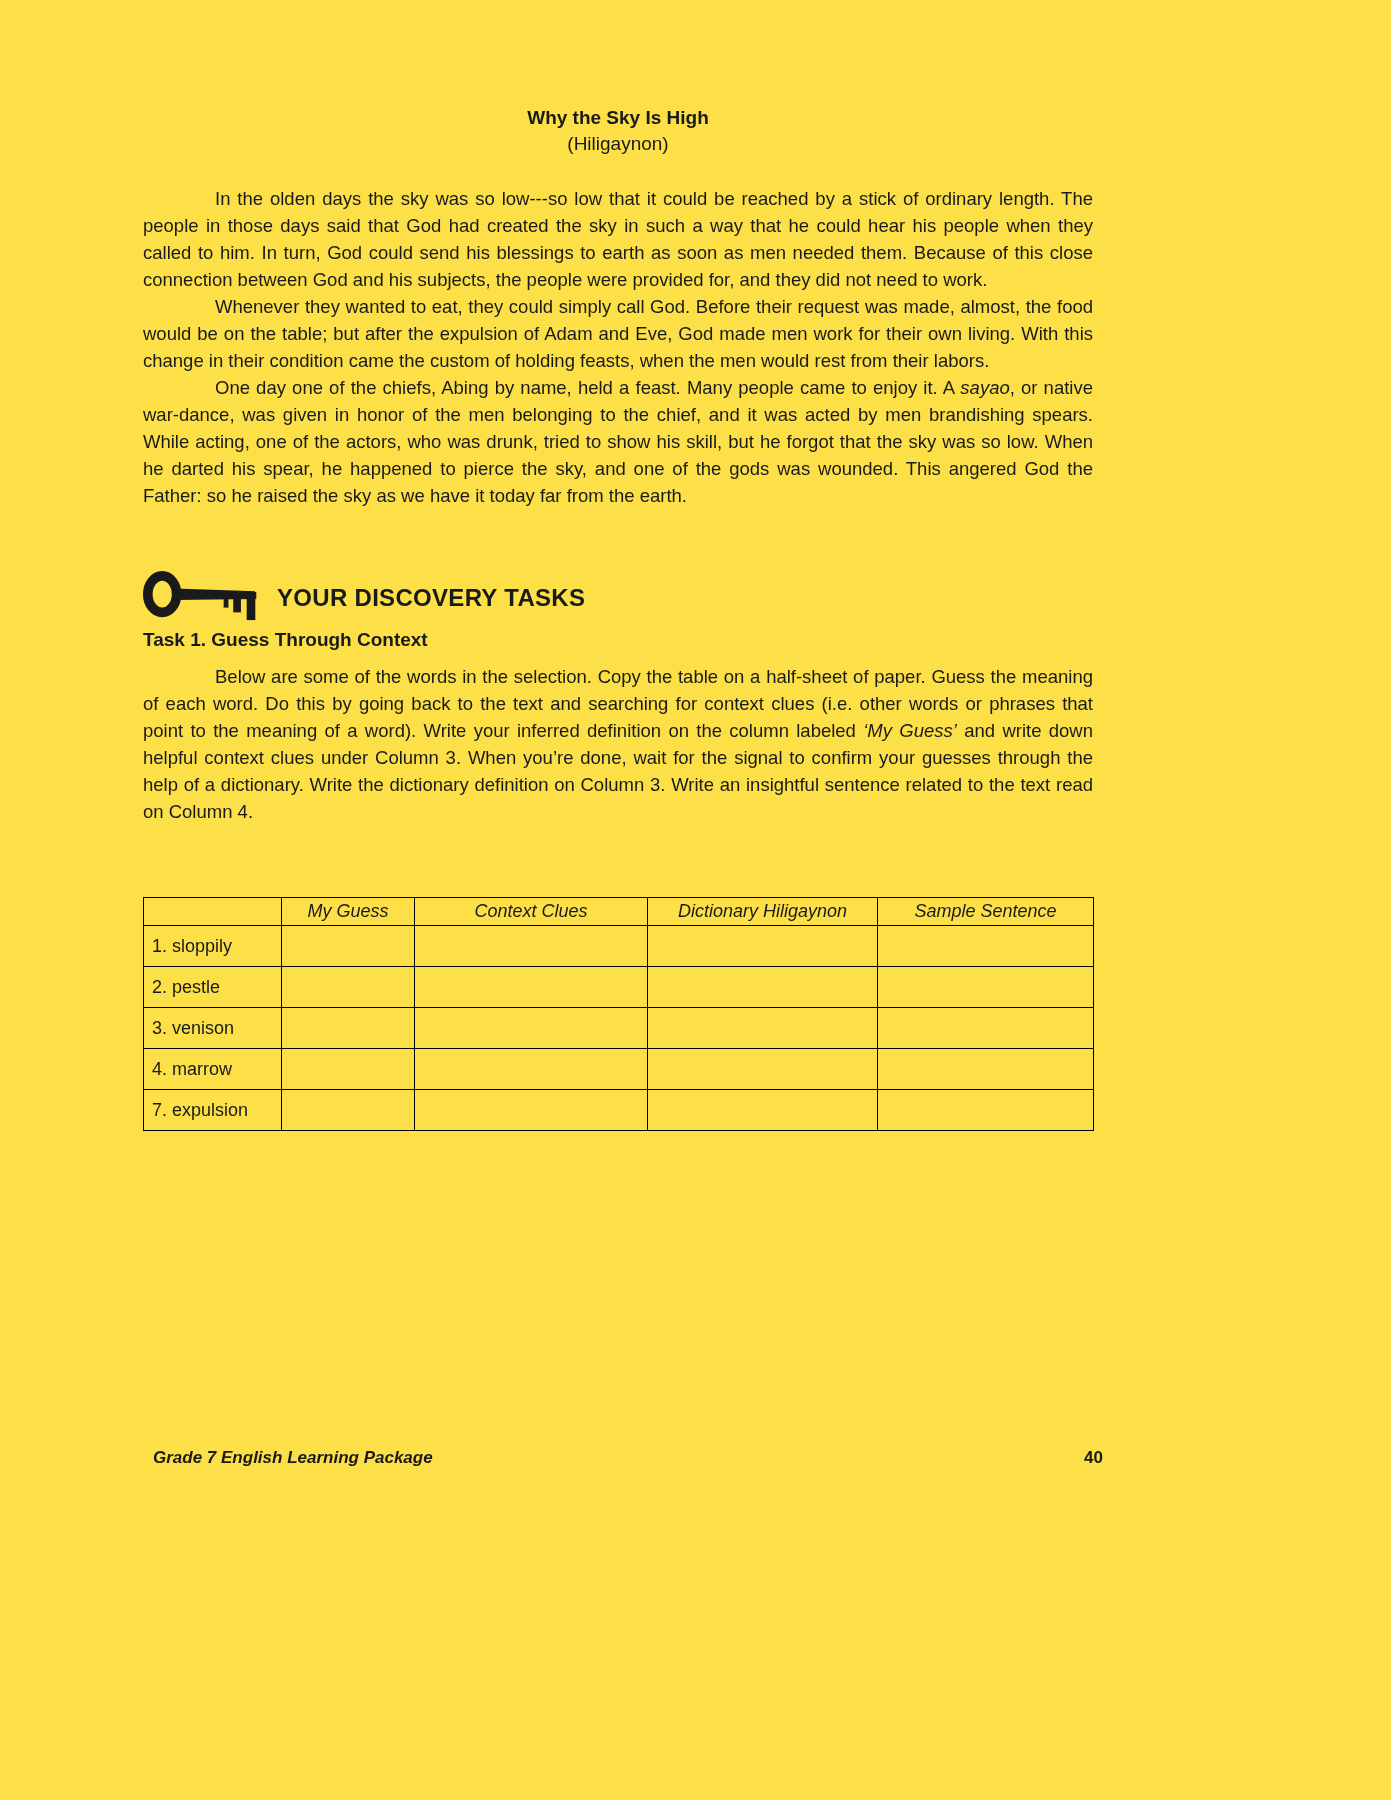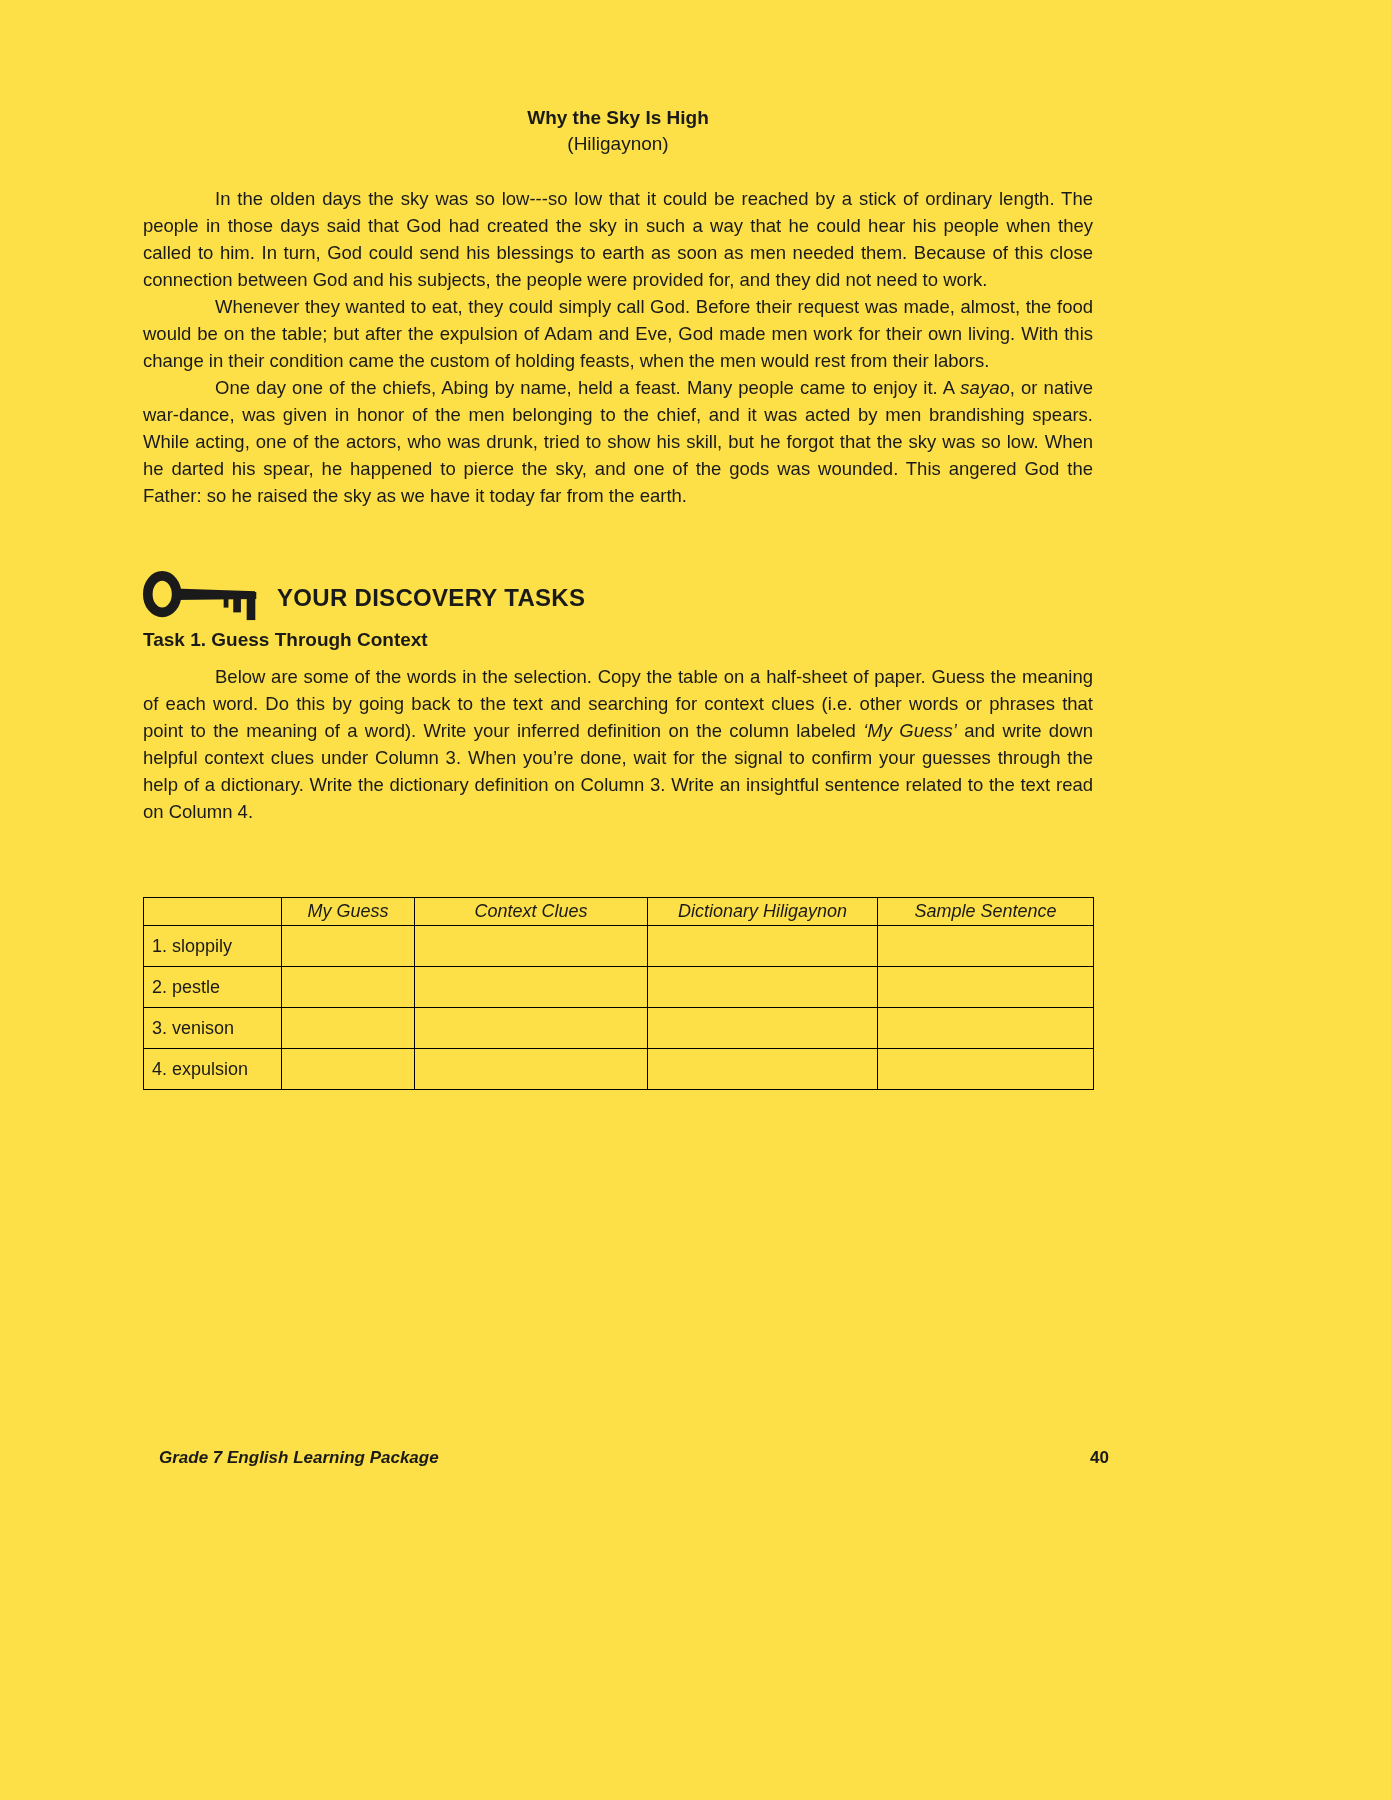--- a/index.html
+++ b/index.html
@@ -78,21 +78,21 @@
     margin-top: 12px;
   }
   table.vocab td {
     height: 41px;
     padding: 2px 8px;
     vertical-align: middle;
     text-align: left;
   }
   .footer {
     position: absolute;
-    left: 159px;
+    left: 153px;
     top: 1448px;
     width: 950px;
     display: flex;
     justify-content: space-between;
     align-items: baseline;
   }
   .footer-left {
     font-weight: bold;
     font-style: italic;
     font-size: 17px;
@@ -166,21 +166,28 @@
           <td></td>
         </tr>
         <tr>
           <td>3. venison</td>
           <td></td>
           <td></td>
           <td></td>
           <td></td>
         </tr>
         <tr>
-          <td>4. expulsion</td>
+          <td>4. marrow</td>
+          <td></td>
+          <td></td>
+          <td></td>
+          <td></td>
+        </tr>
+        <tr>
+          <td>7. expulsion</td>
           <td></td>
           <td></td>
           <td></td>
           <td></td>
         </tr>
       </tbody>
     </table>
   </div>
 
   <div class="footer">

